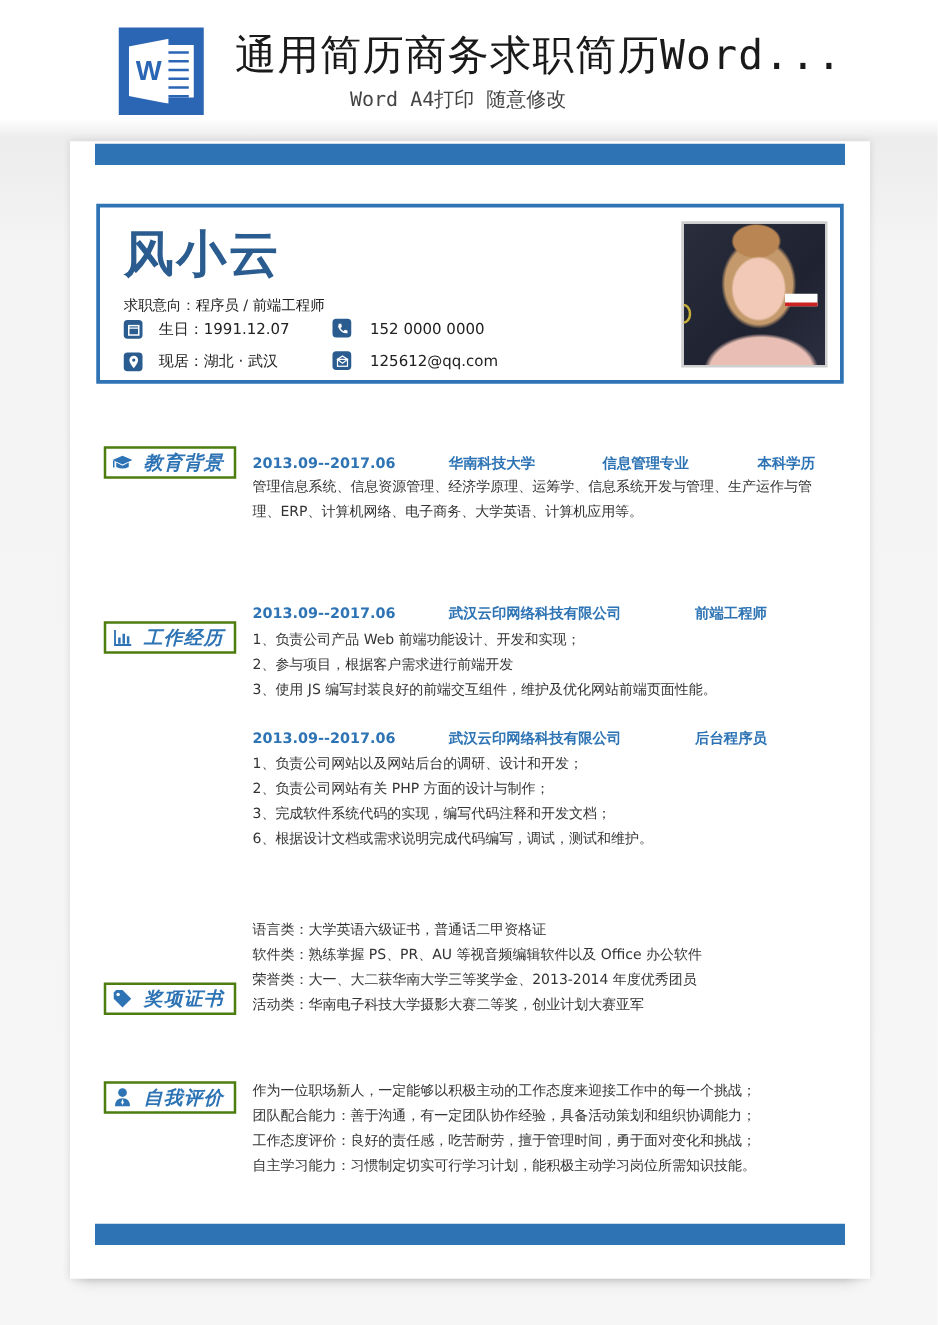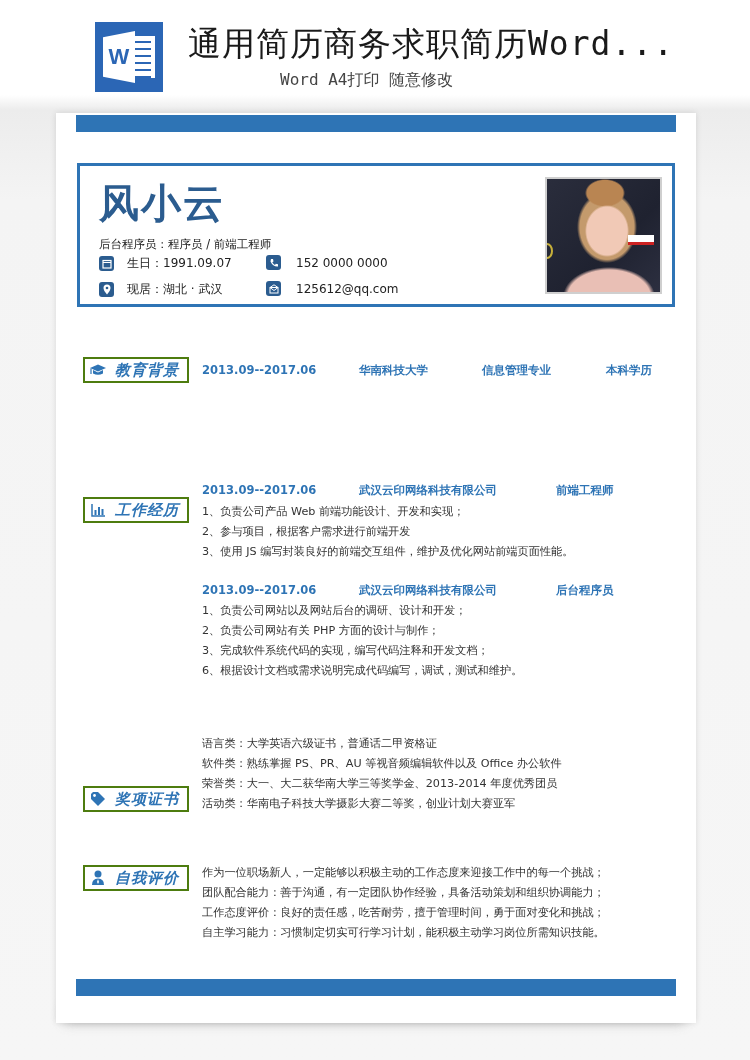--- a/index.html
+++ b/index.html
@@ -130,30 +130,30 @@
   <div class="banner-sub">Word A4打印 随意修改</div>
 </div>
 
 <div class="page-shadow"></div>
 
 <div class="page">
   <div class="bar top"></div>
 
   <div class="header-box">
     <div class="name">风小云</div>
-    <div class="intent">后台程序员：程序员 / 前端工程师</div>
+    <div class="intent">求职意向：程序员 / 前端工程师</div>
 
     <div class="info" style="left:19px; top:89px;">
       <span class="ic">
         <svg width="10" height="10" viewBox="0 0 10 10">
             <rect x="1" y="1.5" width="8" height="7.5" fill="none" stroke="#fff" stroke-width="1.2"></rect>
             <line x1="1" y1="3.5" x2="9" y2="3.5" stroke="#fff" stroke-width="1"></line>
           </svg>
       </span>
-      <span>生日：1991.09.07</span>
+      <span>生日：1991.12.07</span>
     </div>
     <div class="info" style="left:186px; top:89px;">
       <span class="ic" style="margin-right:15px;">
         <svg width="10" height="10" viewBox="0 0 10 10">
             <path d="M2 1 L4 1 L4.5 3.5 L3.3 4.3 Q4.5 6.5 6 7 L6.8 5.8 L9 6.3 L9 8.5 Q4 9 1.5 3.5 Z" fill="#fff"></path>
           </svg>
       </span>
       <span>152 0000 0000</span>
     </div>
     <div class="info" style="left:19px; top:115px;">
@@ -190,20 +190,21 @@
         </svg>
     </span>
     <span class="stext">教育背景</span>
   </div>
   <div class="row-head" style="top:250px; width:460px; height:16px;">
     <span style="left:0;">2013.09--2017.06</span>
     <span style="left:157px;">华南科技大学</span>
     <span style="left:280px;">信息管理专业</span>
     <span style="left:404px;">本科学历</span>
   </div>
+  <div class="para" style="top:267px;">管理信息系统、信息资源管理、经济学原理、运筹学、信息系统开发与管理、生产运作与管理、ERP、计算机网络、电子商务、大学英语、计算机应用等。</div>
 
   <div class="sec-label" style="top:384px;">
     <span class="sicon">
       <svg width="15" height="14" viewBox="0 0 15 14">
           <path d="M1 1 L1 13 L14 13" fill="none" stroke="#2e74b5" stroke-width="1.5"></path>
           <rect x="3.5" y="7" width="2" height="5" fill="#2e74b5"></rect>
           <rect x="7" y="4" width="2" height="8" fill="#2e74b5"></rect>
           <rect x="10.5" y="6" width="2" height="6" fill="#2e74b5"></rect>
         </svg>
     </span>

